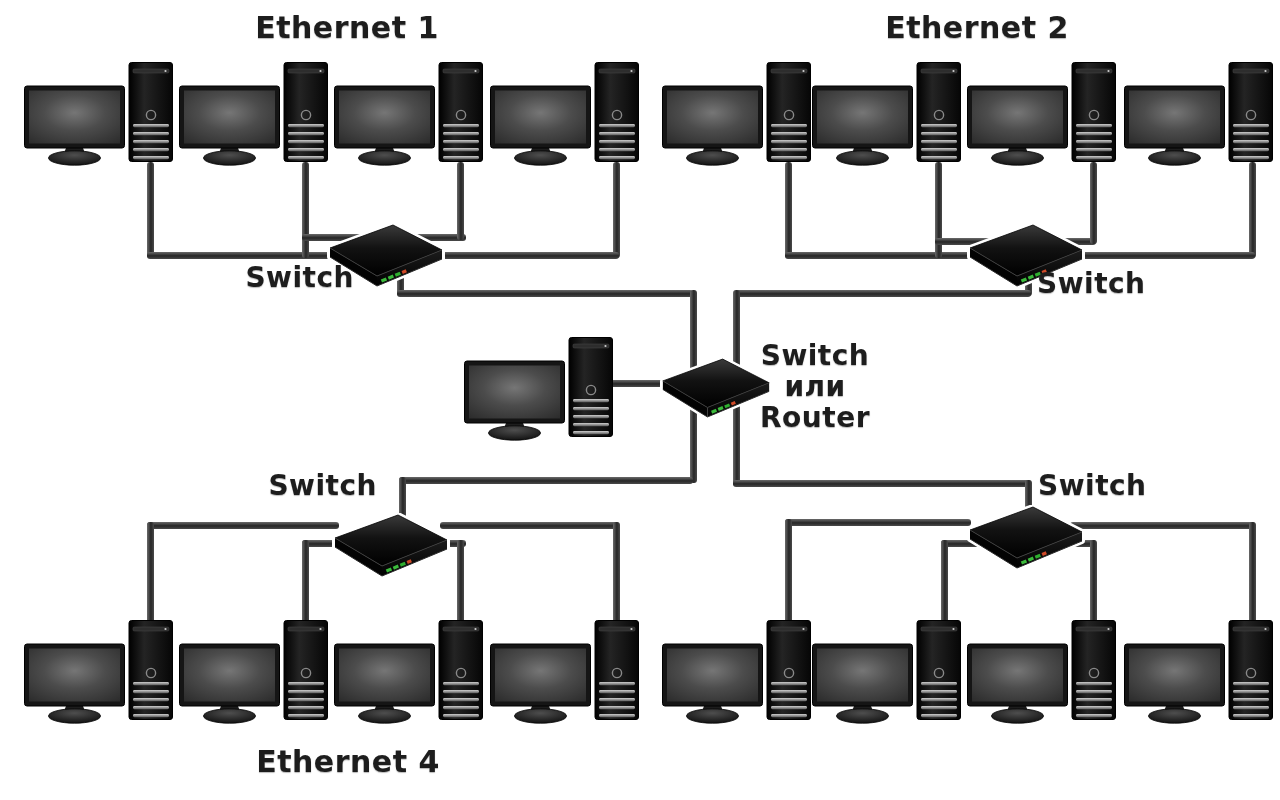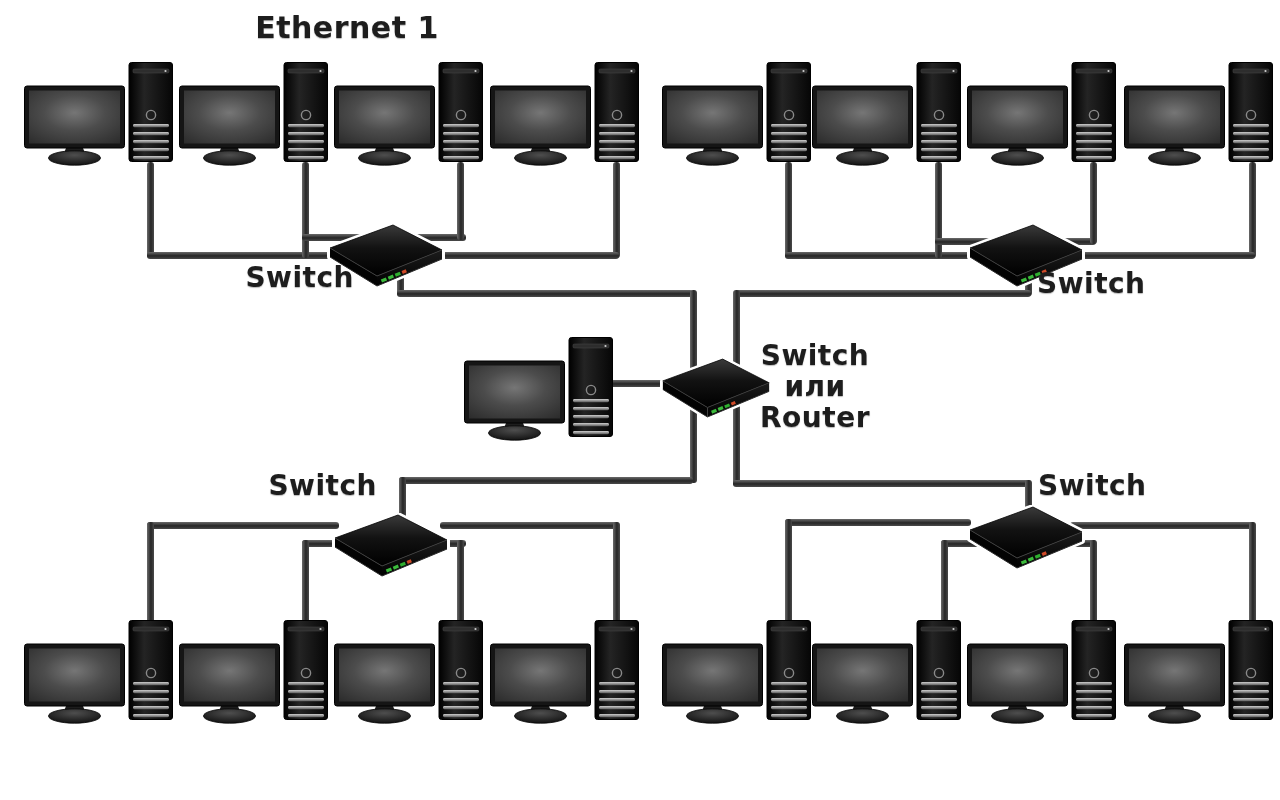--- a/index.html
+++ b/index.html
@@ -496,20 +496,22 @@
       <rect x="0" y="-3.2" width="5.5" height="3.2" fill="#3cbb3c"></rect>
       <rect x="7.5" y="-3.2" width="5.5" height="3.2" fill="#3cbb3c"></rect>
       <rect x="15" y="-3.2" width="5.5" height="3.2" fill="#2fae2f"></rect>
       <rect x="22.5" y="-3.2" width="4.5" height="3.2" fill="#cf4a28"></rect>
     </g>
   </svg></div>
     </div>
 
   <div class="layer">
     <div class="lbl lbl-seg" style="left:150px;top:12px;">Ethernet 1</div>
+    <div class="lbl lbl-seg" style="left:780px;top:12px;">Ethernet 2</div>
+    <div class="lbl lbl-seg" style="left:151px;top:746px;">Ethernet 4</div>
 
     <div class="lbl lbl-sw ta-r" style="left:182px;top:263px;">Switch</div>
     <div class="lbl lbl-sw ta-l" style="left:1025px;top:269px;">Switch</div>
     <div class="lbl lbl-sw ta-l" style="left:1026px;top:471px;">Switch</div>
     <div class="lbl lbl-sw ta-r" style="left:205px;top:471px;">Switch</div>
 
     <div class="lbl lbl-core" style="left:723px;top:340px;">Switch
 или
 Router</div>
   </div>

